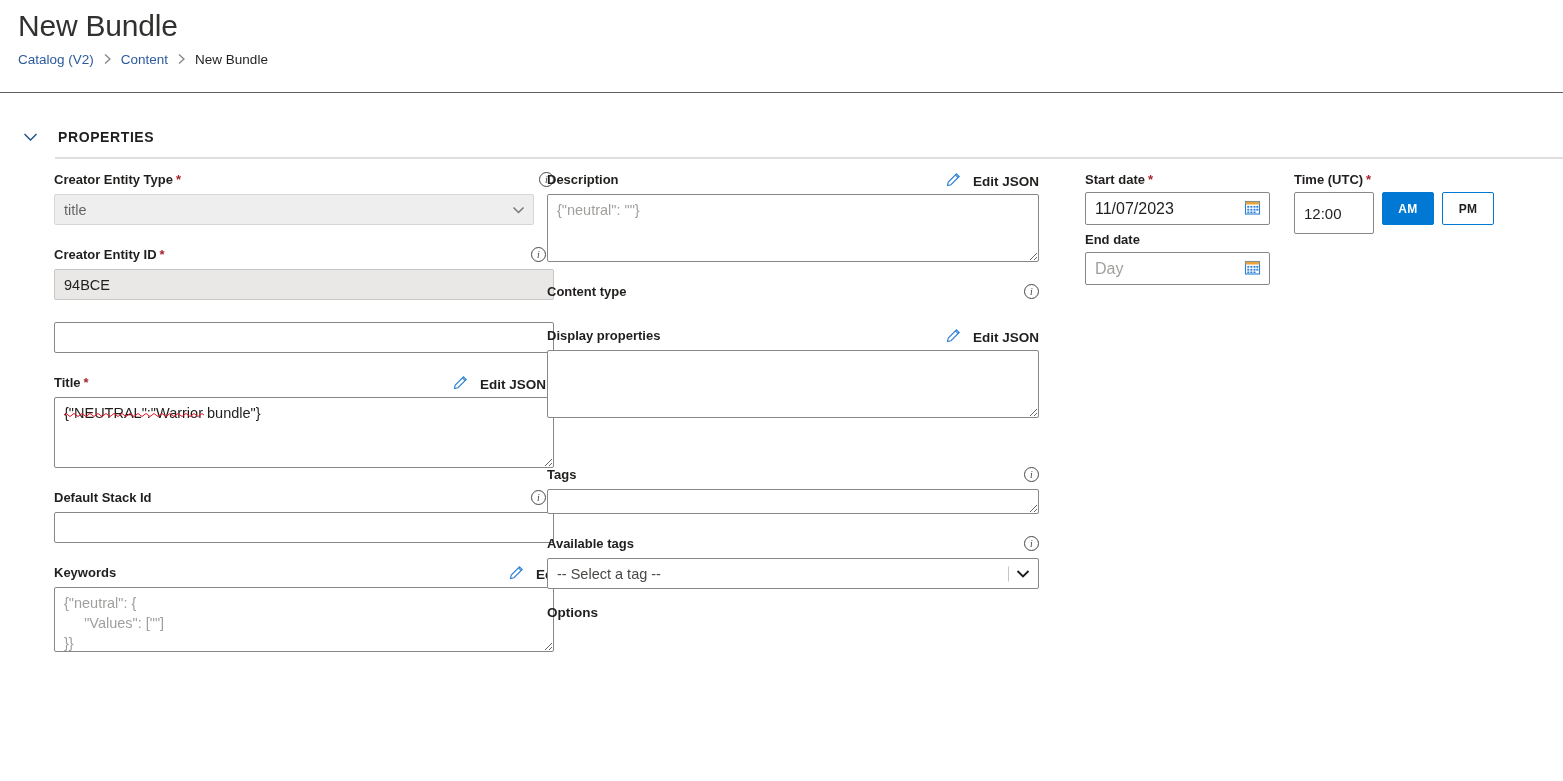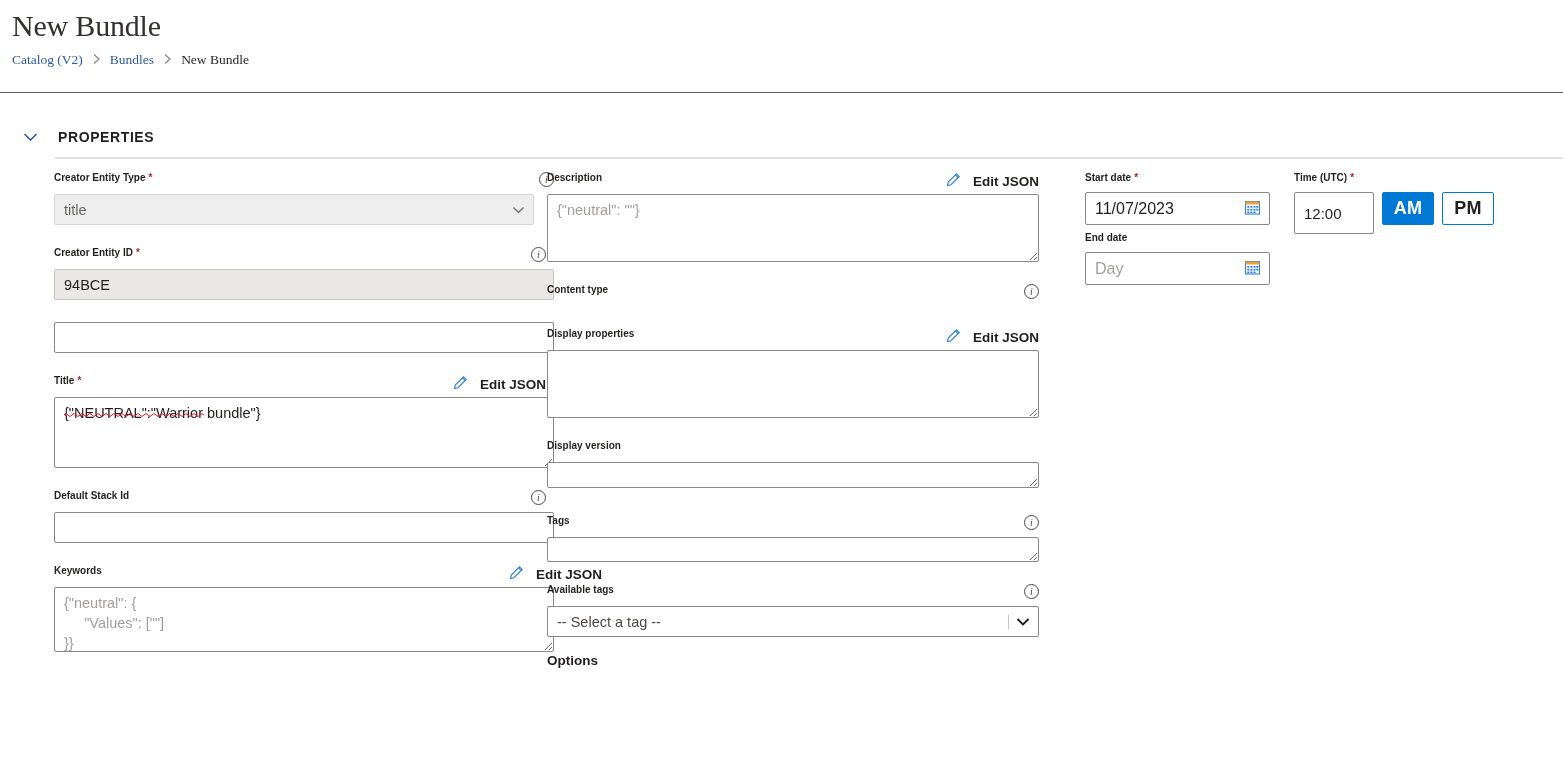--- a/index.html
+++ b/index.html
@@ -8,21 +8,21 @@
     width: 1563px;
     height: 781px;
     background: #ffffff;
     font-family: "Liberation Sans", sans-serif;
     color: #201f1e;
     overflow: hidden;
     position: relative;
   }
 
   
-  .page-header { padding: 6px 0 0 12px; font-family: Liberation Serif, serif; }
+  .page-header { padding: 6px 0 0 18px; }
   .page-title {
     font-size: 30px;
     font-weight: 400;
     color: #323130;
     line-height: 40px;
     letter-spacing: -0.2px;
   }
   .breadcrumb {
     display: flex;
     align-items: center;
@@ -80,21 +80,21 @@
   .field { position: relative; }
 
   .lbl-row {
     display: flex;
     align-items: flex-start;
     justify-content: space-between;
     margin-bottom: 4px;
     height: 18px;
   }
   .lbl {
-    font-size: 10px;
+    font-size: 13px;
     font-weight: bold;
     color: #201f1e;
     white-space: nowrap;
   }
   .req { color: #a4262c; font-weight: bold; margin-left: 3px; }
 
   
   .info-icon {
     width: 15px; height: 15px;
     border: 1.3px solid #4a4745;
@@ -210,21 +210,21 @@
     border-radius: 2px;
     font-family: "Liberation Sans", sans-serif;
     color: #201f1e;
     outline: none;
     background: #fff;
   }
   .ampm {
     width: 52px; height: 33px;
     border-radius: 2px;
     font-family: "Liberation Sans", sans-serif;
-    font-size: 18px;
+    font-size: 12px;
     font-weight: bold;
     cursor: pointer;
     letter-spacing: 0.3px;
   }
   .ampm-on {
     background: #0078d4;
     border: 1px solid #0078d4;
     color: #ffffff;
   }
   .ampm-off {
@@ -255,21 +255,21 @@
 
 <div class="page-header">
   <div class="page-title">New Bundle</div>
   <div class="breadcrumb">
     <span class="crumb-link">Catalog (V2)</span>
     <span class="crumb-sep">
       <svg width="9" height="12" viewBox="0 0 9 12">
           <path d="M2 1.5 L7 6 L2 10.5" fill="none" stroke="#888685" stroke-width="1.3"></path>
         </svg>
     </span>
-    <span class="crumb-link">Bundles</span>
+    <span class="crumb-link">Content</span>
     <span class="crumb-sep">
       <svg width="9" height="12" viewBox="0 0 9 12">
           <path d="M2 1.5 L7 6 L2 10.5" fill="none" stroke="#888685" stroke-width="1.3"></path>
         </svg>
     </span>
     <span class="crumb-current">New Bundle</span>
   </div>
 </div>
 <div class="header-rule"></div>
 
@@ -413,26 +413,20 @@
             </svg>
         </span>
         <span class="edit-json-label">Edit JSON</span>
       </span>
     </div>
     <textarea class="ta ta-tall" spellcheck="false" placeholder="" style=""></textarea>
   </div>
 
   <div class="gap-md"></div>
 
-  <div class="field">
-    <div class="lbl-row">
-      <span class="lbl">Display version</span>
-    </div>
-    <textarea class="ta ta-short" spellcheck="false" placeholder="" style=""></textarea>
-  </div>
 
   <div class="gap-lg"></div>
 
   <div class="field">
     <div class="lbl-row">
       <span class="lbl">Tags</span>
       <span class="info-icon">i</span>
     </div>
     <textarea class="ta ta-tiny" spellcheck="false" placeholder="" style=""></textarea>
   </div>

